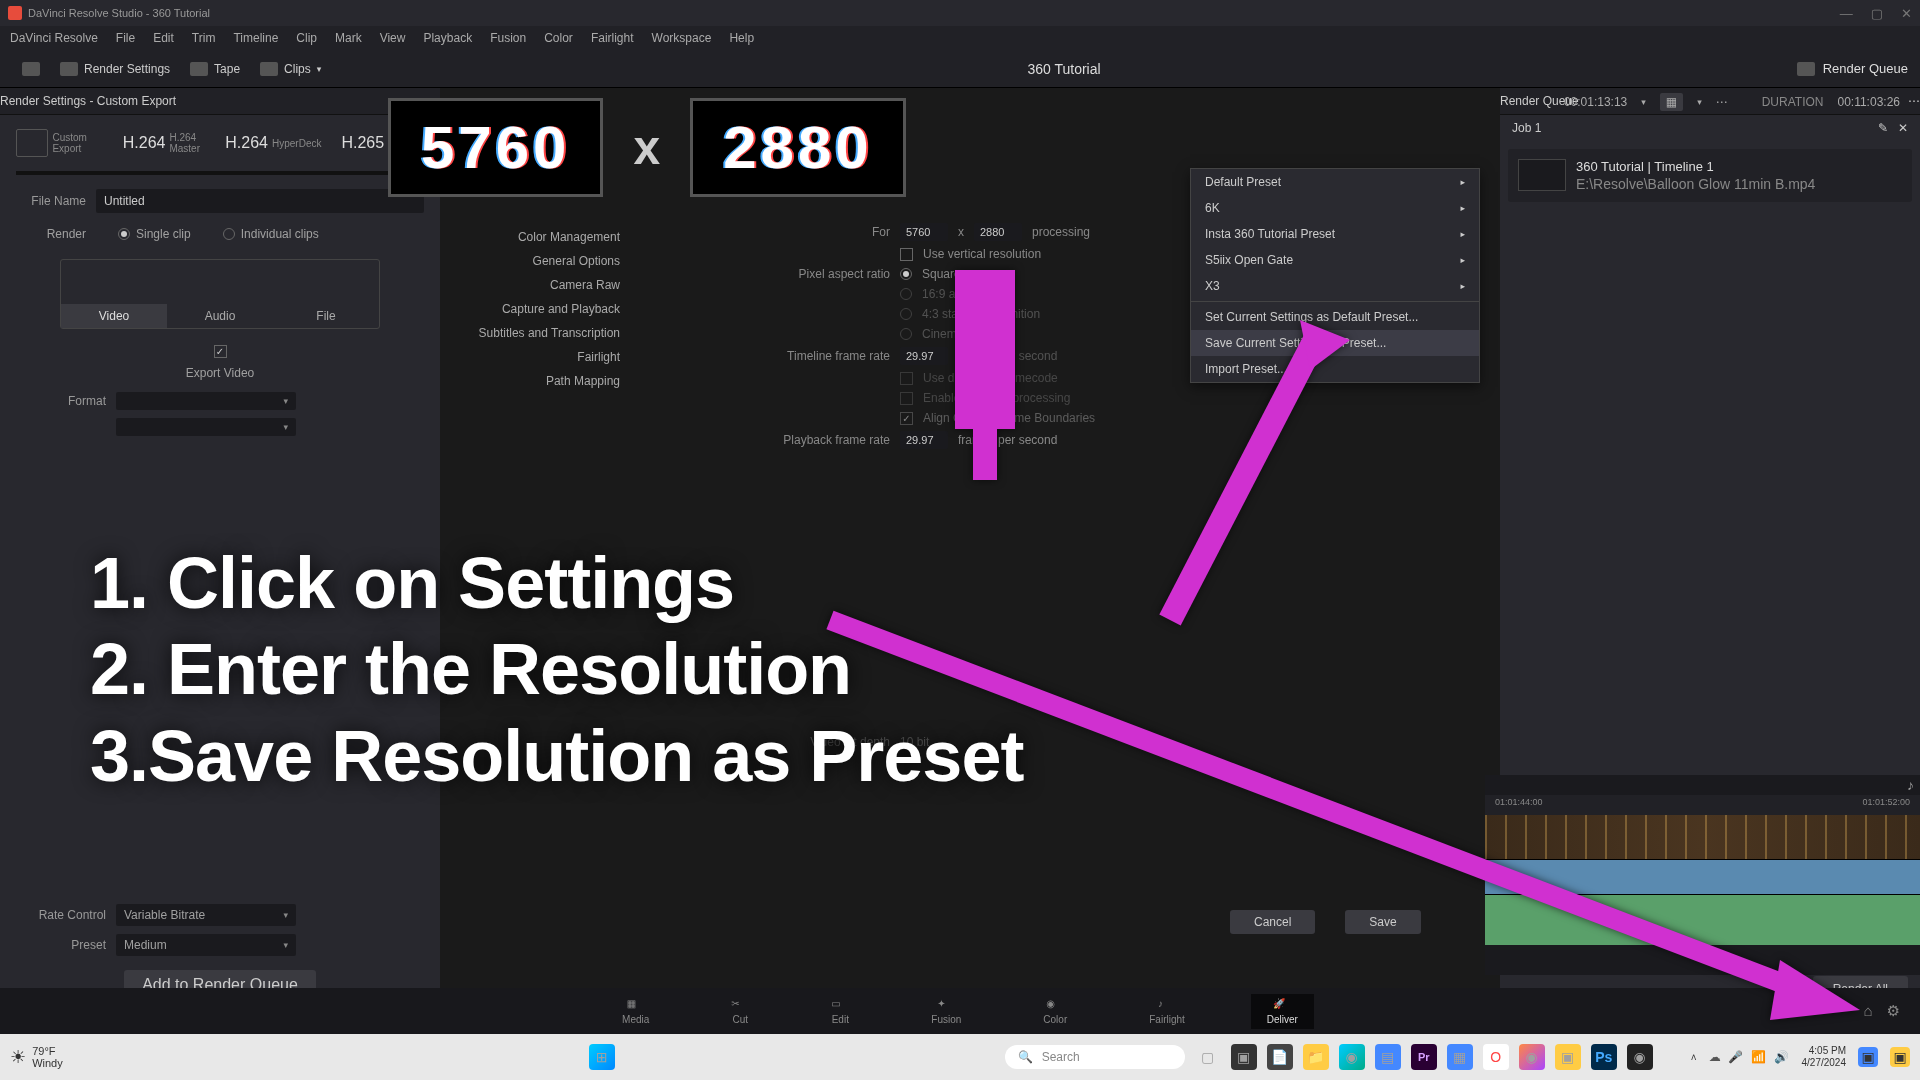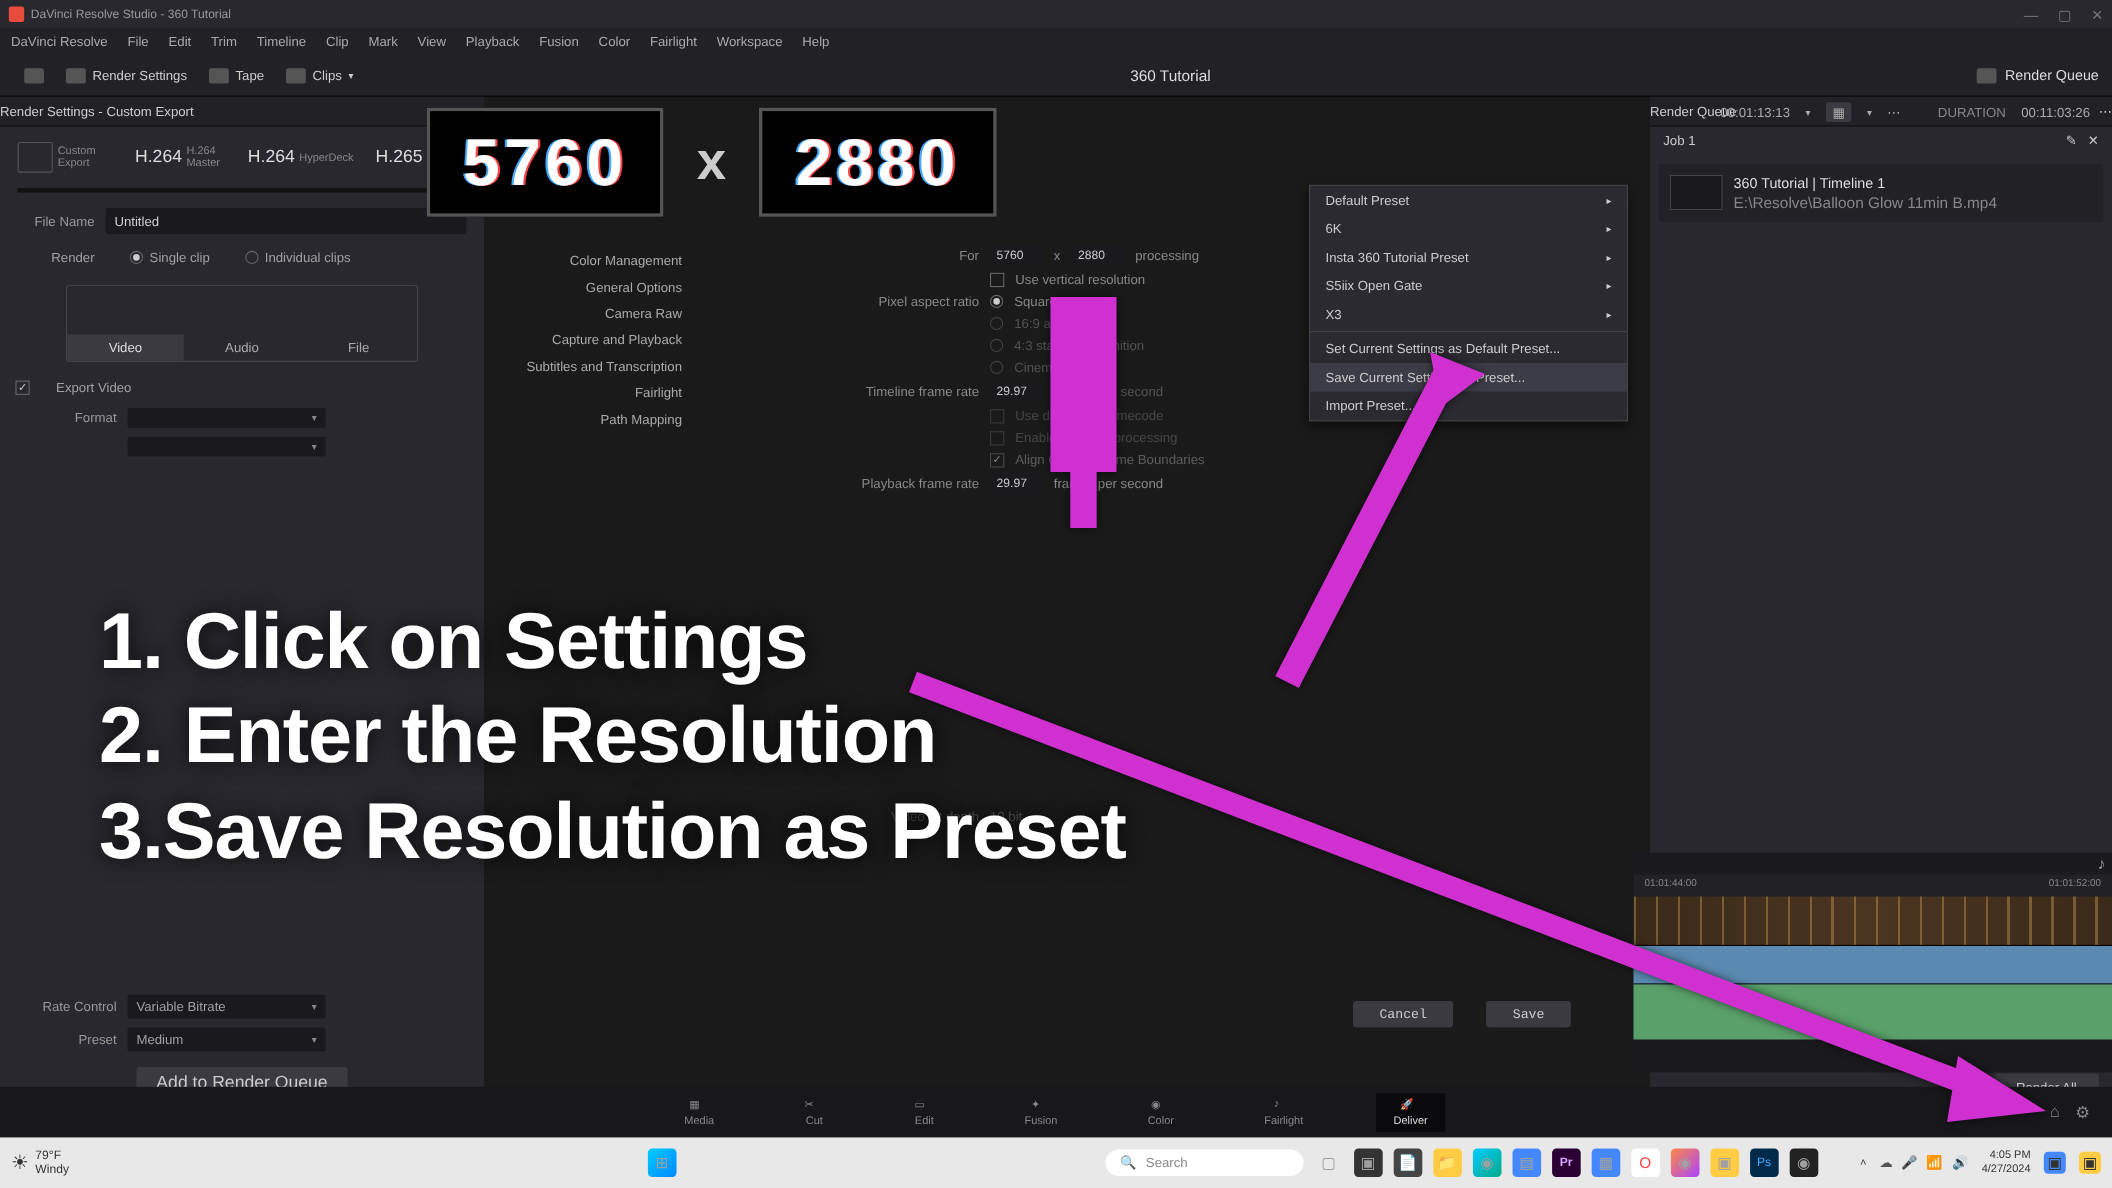--- a/index.html
+++ b/index.html
@@ -27,21 +27,21 @@
 .form-input { flex: 1; background: #1a1a1e; border: none; padding: 5px 8px; color: #ccc; border-radius: 2px; font-size: 12px; }
 .browse-btn { background: #3a3a40; border: none; padding: 5px 14px; color: #ccc; border-radius: 2px; font-size: 12px; }
 .radio-row { display: flex; align-items: center; padding: 10px 16px; gap: 32px; }
 .radio-label { width: 70px; text-align: right; }
 .radio-opt { display: flex; align-items: center; gap: 6px; }
 .radio-dot { width: 12px; height: 12px; border-radius: 50%; border: 1px solid #666; display: flex; align-items: center; justify-content: center; }
 .radio-dot.active::after { content: ''; width: 6px; height: 6px; background: #ccc; border-radius: 50%; }
 .tabs-row { display: flex; border: 1px solid #444; border-radius: 3px; margin: 8px 60px; }
 .tab { flex: 1; text-align: center; padding: 5px; font-size: 12px; color: #aaa; margin-top: 44px; }
 .tab.active { background: #3a3a40; color: #ddd; }
-.checkbox-row { display: flex; align-items: center; gap: 24px; padding: 8px 14px; }
+.checkbox-row { display: flex; align-items: center; gap: 8px; padding: 8px 14px; flex-direction: column; }
 .checkbox { width: 13px; height: 13px; border: 1px solid #666; display: flex; align-items: center; justify-content: center; font-size: 10px; }
 .checkbox.checked::after { content: '✓'; color: #ccc; }
 .dropdown-row { display: flex; align-items: center; padding: 4px 16px; gap: 10px; }
 .dropdown { flex: 1; background: #1a1a1e; padding: 4px 8px; border-radius: 2px; display: flex; justify-content: space-between; align-items: center; max-width: 180px; }
 .dropdown-arrow { font-size: 9px; color: #888; }
 .add-queue-btn { background: #3a3a40; border: none; padding: 6px 18px; color: #ccc; border-radius: 3px; font-size: 16px; margin: 10px auto; display: block; }
 .settings-categories { position: absolute; left: 460px; top: 230px; display: flex; flex-direction: column; gap: 10px; }
 .settings-cat { color: #aaa; font-size: 12px; text-align: right; width: 160px; }
 .settings-content { position: absolute; left: 760px; top: 220px; width: 360px; }
 .set-row { display: flex; align-items: center; gap: 10px; padding: 3px 0; font-size: 12px; color: #888; }
@@ -60,21 +60,21 @@
 .job-path { color: #888; font-size: 14px; margin-top: 2px; }
 .render-all-btn { background: #3a3a40; border: none; padding: 6px 20px; color: #ccc; border-radius: 3px; margin: 8px 12px 8px auto; font-size: 12px; }
 .timeline-info { position: absolute; right: 20px; top: 93px; display: flex; gap: 14px; align-items: center; color: #aaa; font-size: 12px; }
 .timeline-panel { position: absolute; right: 0; bottom: 105px; width: 435px; height: 200px; background: #1a1a1e; }
 .tl-ruler { height: 20px; background: #212126; display: flex; justify-content: space-between; padding: 2px 10px; font-size: 9px; color: #888; }
 .tl-video { height: 45px; background: linear-gradient(90deg, #3a2a1a 0%, #4a3520 50%, #3a2a1a 100%); border-bottom: 1px solid #000; position: relative; }
 .tl-video::after { content: ''; position: absolute; inset: 0; background-image: repeating-linear-gradient(90deg, rgba(255,200,100,0.3) 0px, rgba(255,200,100,0.3) 2px, transparent 2px, transparent 20px); }
 .tl-audio1 { height: 35px; background: #5a8ab0; border-bottom: 1px solid #000; }
 .tl-audio2 { height: 50px; background: #5aa06a; }
 .dialog-buttons { position: absolute; left: 1230px; top: 910px; display: flex; gap: 30px; }
-.dlg-btn { background: #3a3a40; border: none; padding: 5px 24px; color: #ccc; border-radius: 3px; font-size: 12px; font-family: Liberation Mono, monospace; }
+.dlg-btn { background: #3a3a40; border: none; padding: 5px 24px; color: #ccc; border-radius: 3px; font-size: 12px; }
 .page-nav { position: absolute; bottom: 46px; left: 0; right: 0; height: 46px; background: #18181c; display: flex; justify-content: center; align-items: center; gap: 50px; }
 .page-item { display: flex; flex-direction: column; align-items: center; gap: 2px; color: #888; font-size: 10px; padding: 4px 16px; }
 .page-item.active { background: #0a0a0c; color: #ddd; }
 .page-icon { width: 18px; height: 14px; }
 .studio-label { position: absolute; left: 30px; bottom: 58px; color: #ccc; font-size: 13px; display: flex; align-items: center; gap: 8px; }
 .studio-dots { display: flex; gap: 2px; }
 .studio-dots span { width: 5px; height: 5px; border-radius: 50%; }
 .taskbar { position: absolute; bottom: 0; left: 0; right: 0; height: 46px; background: #e8e8e8; display: flex; align-items: center; padding: 0 10px; gap: 6px; }
 .weather { display: flex; align-items: center; gap: 6px; color: #333; font-size: 11px; }
 .weather-icon { font-size: 18px; }
@@ -454,21 +454,21 @@
     <div class="tb-app" style="background:#333">▣</div>
     <div class="tb-app" style="background:#444">📄</div>
     <div class="tb-app" style="background:#fc4">📁</div>
     <div class="tb-app" style="background:linear-gradient(135deg,#0cf,#0a8)">◉</div>
     <div class="tb-app" style="background:#48f">▤</div>
     <div class="tb-app" style="background:#2a0033;color:#d8a0ff;font-weight:bold;font-size:11px">Pr</div>
     <div class="tb-app" style="background:#48f">▦</div>
     <div class="tb-app" style="background:#fff;color:#f44">O</div>
     <div class="tb-app" style="background:linear-gradient(135deg,#f84,#a4f)">◉</div>
     <div class="tb-app" style="background:#fc4">▣</div>
-    <div class="tb-app" style="background:#002a4a;color:#4af;font-weight:normal;font-size:11px">Ps</div>
+    <div class="tb-app" style="background:#002a4a;color:#4af;font-weight:bold;font-size:14px">Ps</div>
     <div class="tb-app" style="background:#222">◉</div>
   </div>
   <div class="tb-right">
     <span>˄</span>
     <div class="tb-sys-icons">
       <span>☁</span>
       <span>🎤</span>
       <span>📶</span>
       <span>🔊</span>
     </div>

